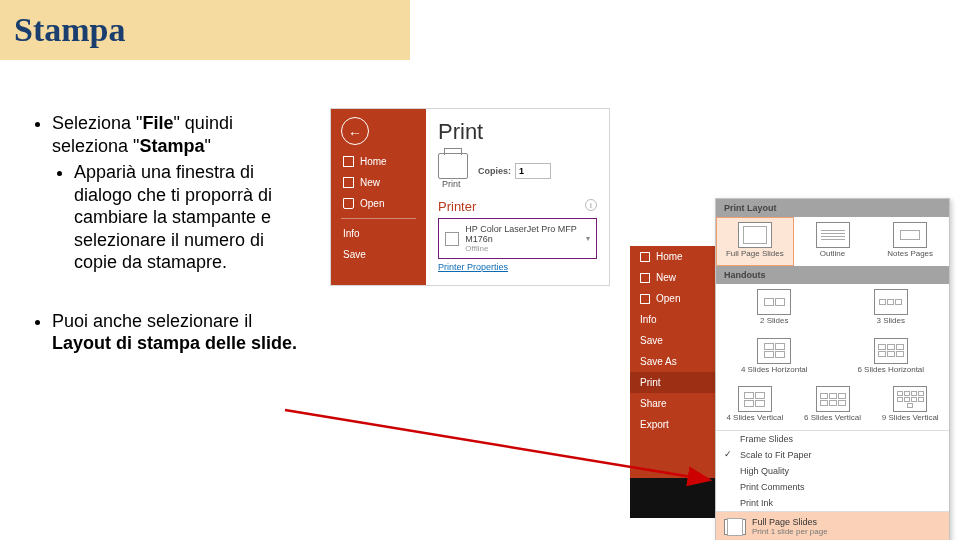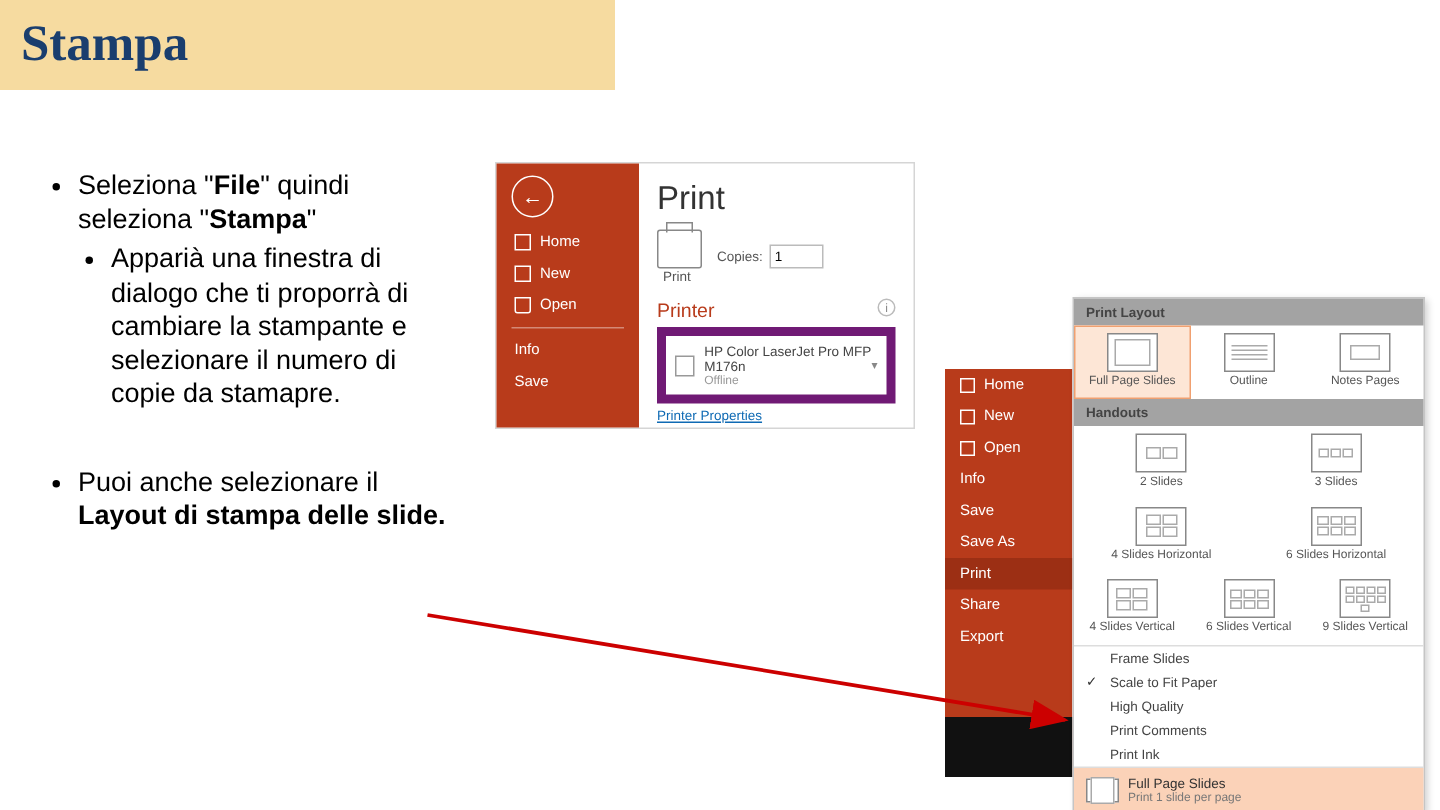--- a/index.html
+++ b/index.html
@@ -26,21 +26,21 @@
   .shot1 .main { position: absolute; left: 95px; right: 0; top: 0; bottom: 0; padding: 10px 12px; }
   .shot1 .main h2 { font-size: 22px; font-weight: 300; color: #333; margin-bottom: 8px; }
   .shot1 .copies { display: flex; align-items: center; gap: 10px; margin-bottom: 6px; }
   .shot1 .printer-ic { width: 30px; height: 26px; border: 1.5px solid #888; border-radius: 2px; position: relative; }
   .shot1 .printer-ic::before { content: ""; position: absolute; top: -6px; left: 5px; right: 5px; height: 6px; border: 1.5px solid #888; border-bottom: none; }
   .shot1 .copies-lbl { font-size: 9px; color: #555; }
   .shot1 .copies-input { width: 36px; height: 16px; border: 1px solid #bbb; font-size: 9px; padding: 0 3px; display: flex; align-items: center; }
   .shot1 .print-lbl { font-size: 9px; color: #555; margin-left: 4px; }
   .shot1 .sec-title { font-size: 13px; color: #b83b1b; margin: 10px 0 4px; }
   .shot1 .sec-title .info { float: right; width: 12px; height: 12px; border: 1px solid #bbb; border-radius: 50%; font-size: 8px; color: #888; display: inline-flex; align-items: center; justify-content: center; }
-  .shot1 .printer-box { border: 6px solid #701a75; padding: 5px 6px; display: flex; align-items: center; gap: 6px; font-size: 9px; position: relative; }
+  .shot1 .printer-box { border: 1px solid #701a75; padding: 5px 6px; display: flex; align-items: center; gap: 6px; font-size: 9px; position: relative; }
   .shot1 .printer-box .pic { width: 16px; height: 14px; border: 1px solid #999; }
   .shot1 .printer-box .chev { position: absolute; right: 6px; color: #888; font-size: 8px; }
   .shot1 .printer-box .nm { color: #444; }
   .shot1 .printer-box .st { color: #999; font-size: 8px; }
   .shot1 .pp-link { font-size: 9px; color: #0f6ab4; text-decoration: underline; margin-top: 3px; }
 
   
   .shot2 { position: absolute; left: 630px; top: 198px; width: 320px; height: 334px; }
   .shot2 .rail2 { position: absolute; left: 0; top: 48px; width: 85px; height: 272px; background: #b83b1b; color: #fff; font-size: 10px; }
   .shot2 .rail2 .item { padding: 5px 10px; cursor: default; }
@@ -128,21 +128,21 @@
         <span>Save</span>
       </div>
   </div>
   <div class="main">
     <h2>Print</h2>
     <div class="copies">
       <div>
         <div class="printer-ic"></div>
         <div class="print-lbl">Print</div>
       </div>
-      <div style="display:flex;align-items:center;gap:4px;">
+      <div style="display:flex;align-items:center;gap:4px;font-weight:bold;">
         <span class="copies-lbl">Copies:</span>
         <span class="copies-input">1</span>
       </div>
     </div>
     <div class="sec-title"><span>Printer</span><span class="info">i</span></div>
     <div class="printer-box">
       <span class="pic"></span>
       <span>
           <div class="nm">HP Color LaserJet Pro MFP M176n</div>
           <div class="st">Offline</div>

